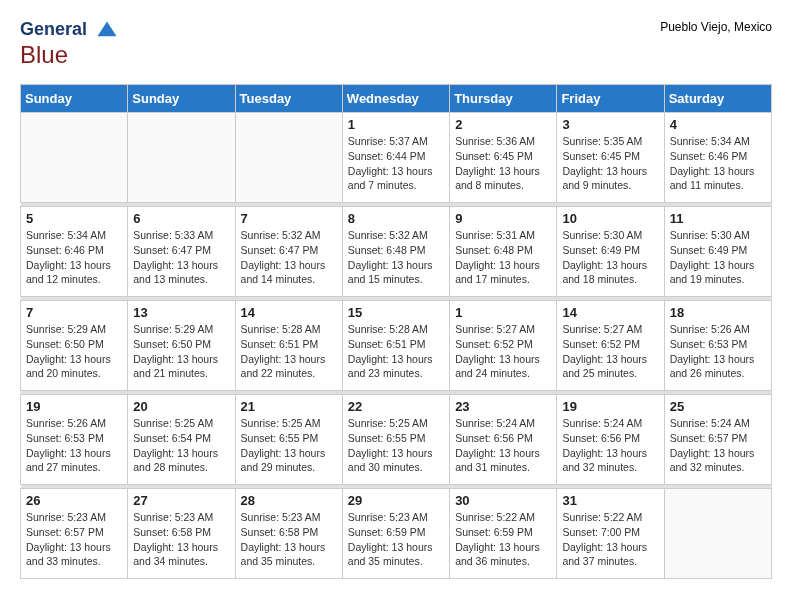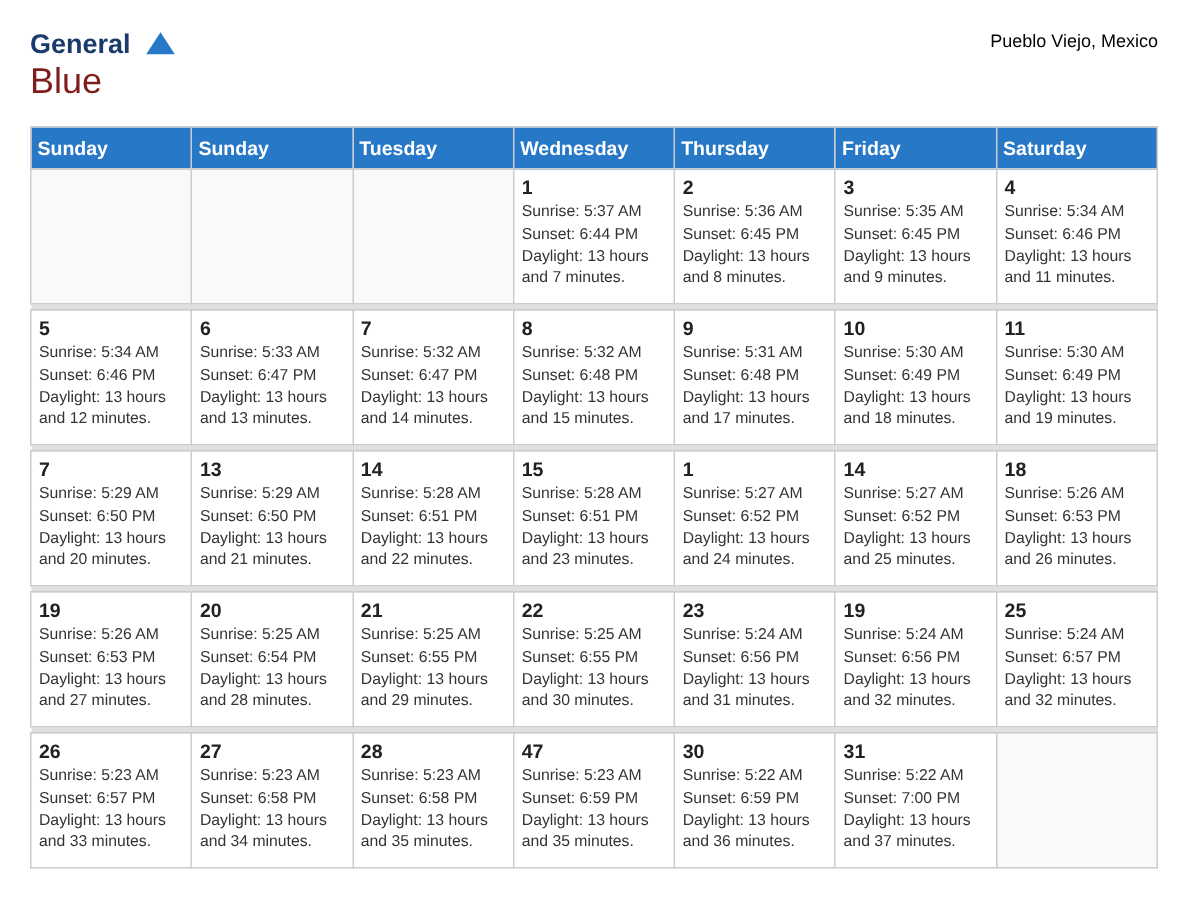--- a/index.html
+++ b/index.html
@@ -327,21 +327,21 @@
 and 34 minutes.</div>
         </td>
         <td>
           <span class="day-num">28</span>
           <div class="day-info" style="white-space: pre-line;">Sunrise: 5:23 AM
 Sunset: 6:58 PM
 Daylight: 13 hours
 and 35 minutes.</div>
         </td>
         <td>
-          <span class="day-num">47</span>
+          <span class="day-num">29</span>
           <div class="day-info" style="white-space: pre-line;">Sunrise: 5:23 AM
 Sunset: 6:59 PM
 Daylight: 13 hours
 and 35 minutes.</div>
         </td>
         <td>
           <span class="day-num">30</span>
           <div class="day-info" style="white-space: pre-line;">Sunrise: 5:22 AM
 Sunset: 6:59 PM
 Daylight: 13 hours

